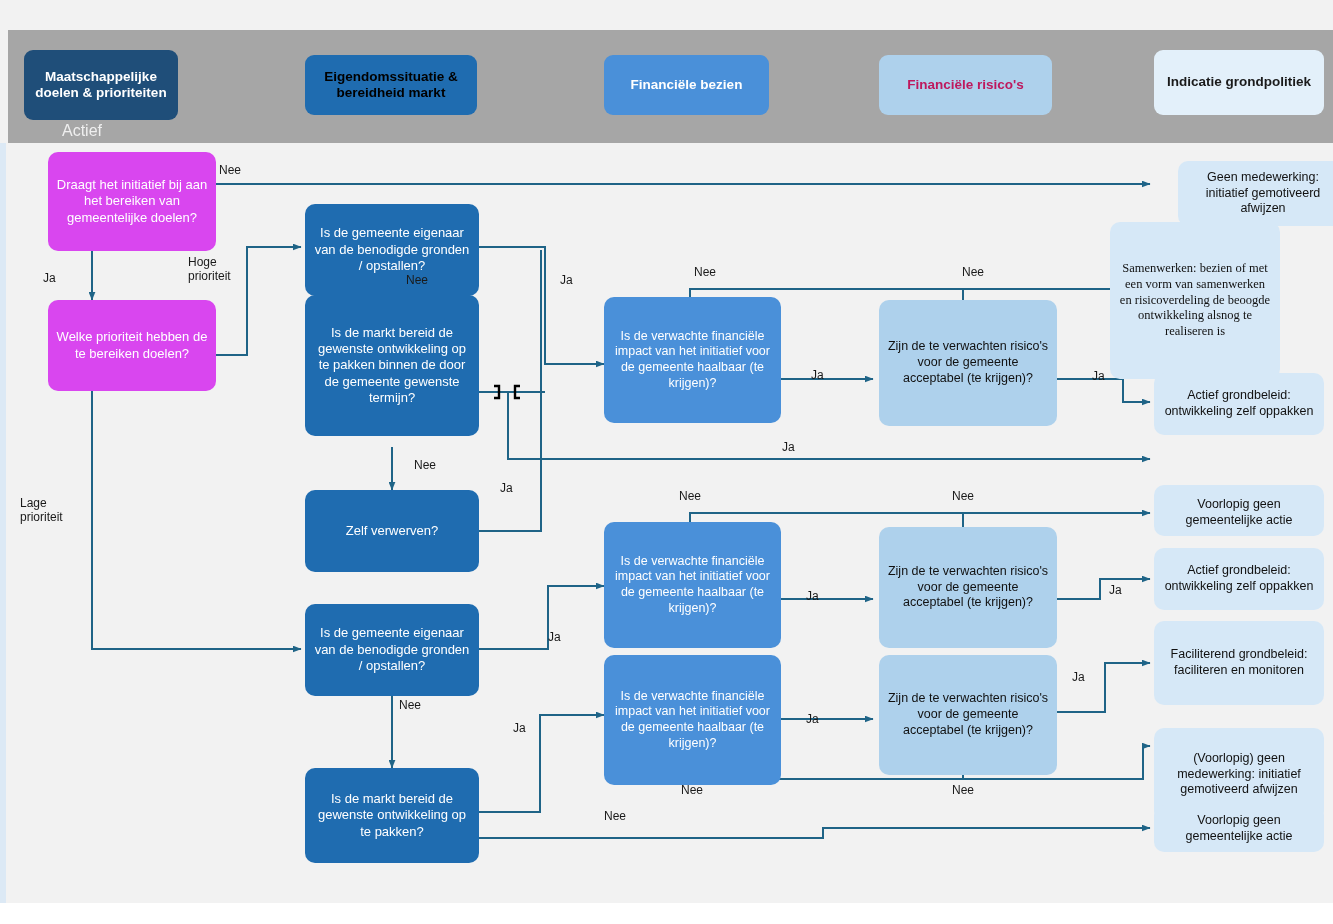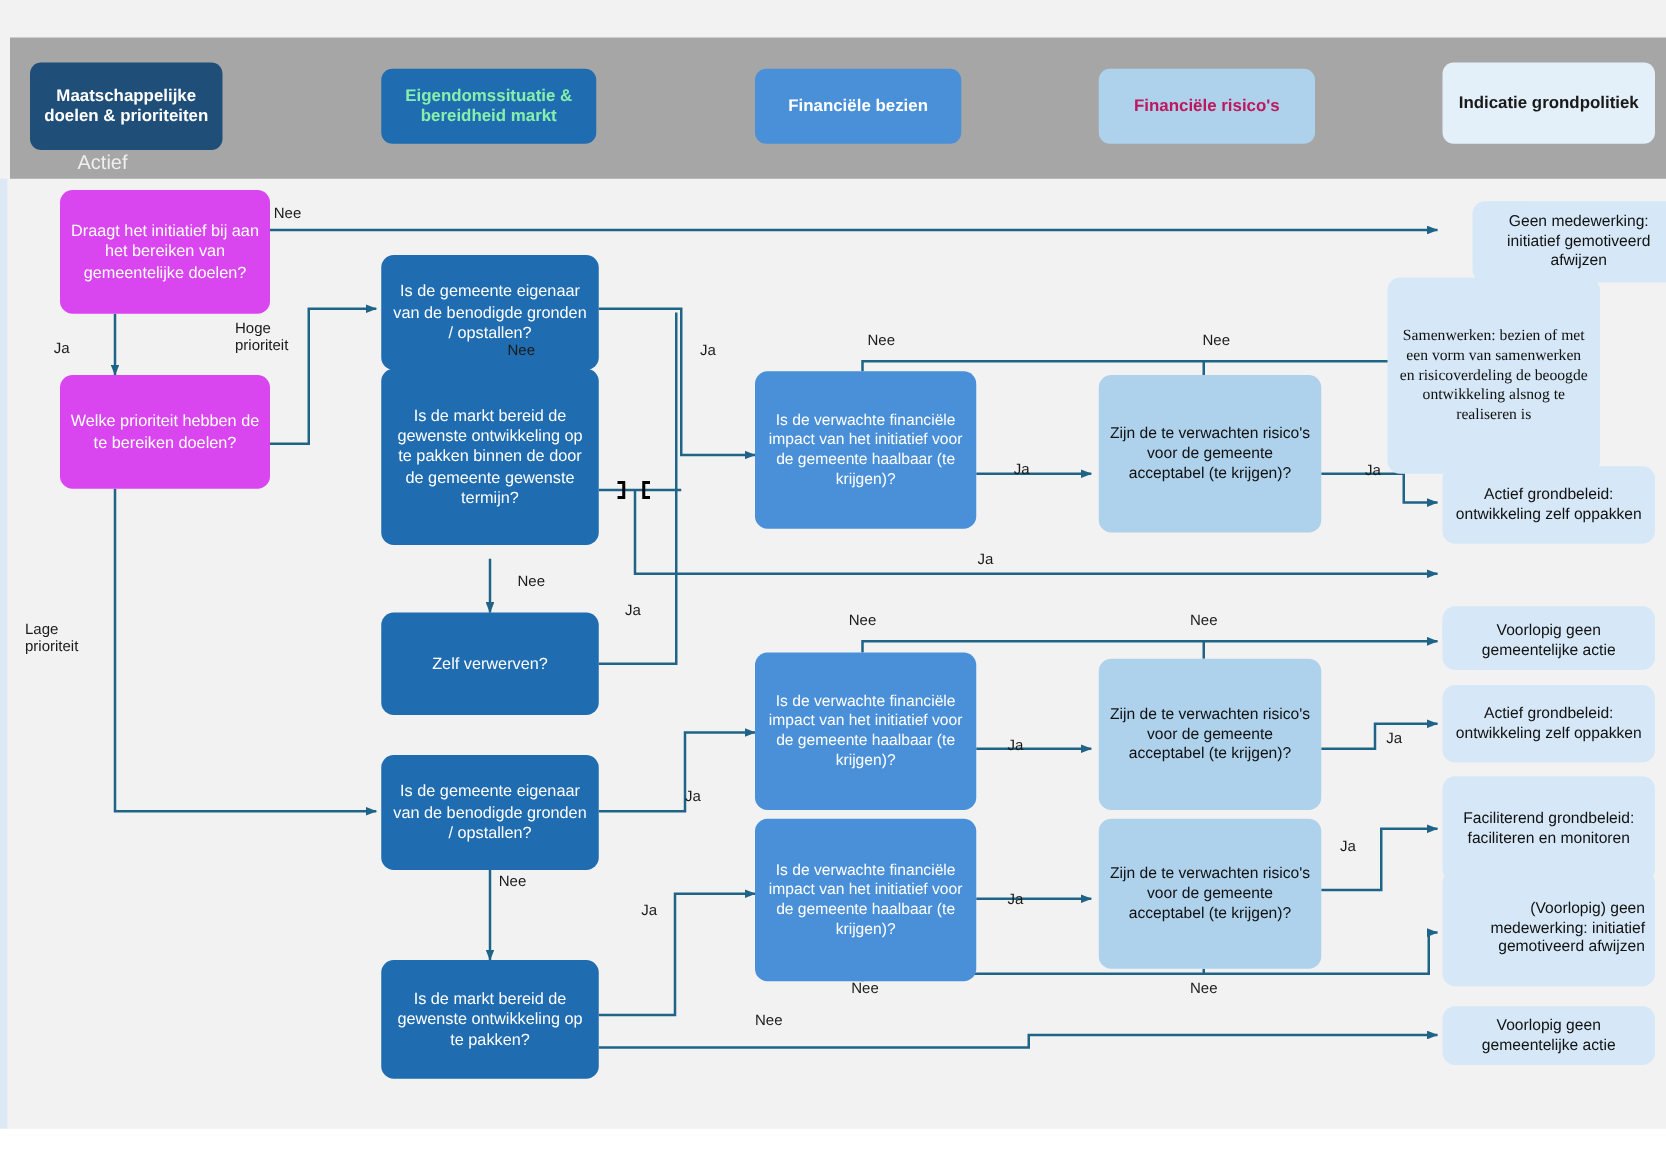--- a/index.html
+++ b/index.html
@@ -6,21 +6,21 @@
   body{font-family:"Liberation Sans",sans-serif;}
   #canvas{position:relative;width:1333px;height:924px;background:#f2f2f2;overflow:hidden;}
   #header-band{position:absolute;left:8px;top:30px;width:1325px;height:113px;background:#a6a6a6;}
   #body-band{position:absolute;left:0;top:143px;width:1333px;height:760px;background:#f2f2f2;}
   #bottom-strip{position:absolute;left:0;top:903px;width:1333px;height:21px;background:#ffffff;}
   #left-edge{position:absolute;left:0;top:143px;width:6px;height:770px;background:#dce9f5;}
 
   .hdr{position:absolute;display:flex;align-items:center;justify-content:center;text-align:center;
        border-radius:9px;font-weight:bold;font-size:13.5px;line-height:1.22;padding:4px 6px;box-sizing:border-box;}
   .hdr.navy{background:#1f4e79;color:#ffffff;}
-  .hdr.blue{background:#1f6cb0;color:#86efac;}
+  .hdr.blue{background:#1f6cb0;color:#000000;}
   .hdr.mid{background:#4a90d9;color:#ffffff;}
   .hdr.light{background:#aed1ec;color:#be185d;}
   .hdr.pale{background:#e3f0fa;color:#1a1a1a;}
 
   .start-label{position:absolute;color:#efefef;font-size:16px;}
 
   .node{position:absolute;display:flex;align-items:center;justify-content:center;text-align:center;
         border-radius:10px;box-sizing:border-box;padding:5px 8px;line-height:1.26;}
   .n-navy{background:#d946ef;color:#ffffff;font-size:13px;margin-left:40px;}
   .n-blue{background:#1f6cb0;color:#ffffff;font-size:13px;}
@@ -131,21 +131,21 @@
   <div class="node n-light" style="left:879px;top:527px;width:178px;height:121px;">Zijn de te verwachten risico's voor de gemeente acceptabel (te krijgen)?</div>
   <div class="node n-light" style="left:879px;top:655px;width:178px;height:120px;">Zijn de te verwachten risico's voor de gemeente acceptabel (te krijgen)?</div>
 
   <div class="node n-out" style="left:1154px;top:161px;width:170px;height:65px;margin-left:24px;">Geen medewerking: initiatief gemotiveerd afwijzen</div>
   <div class="node n-out" style="left:1110px;top:222px;width:170px;height:157px;font-family:Liberation Serif, serif;">Samenwerken: bezien of met een vorm van samenwerken en risicoverdeling de beoogde ontwikkeling alsnog te realiseren is</div>
   <div class="node n-out" style="left:1154px;top:373px;width:170px;height:62px;">Actief grondbeleid: ontwikkeling zelf oppakken</div>
   <div class="node n-out" style="left:1154px;top:441px;width:170px;height:36px;margin-top:44px;">(Proactief) faciliteren</div>
   <div class="node n-out" style="left:1154px;top:489px;width:170px;height:47px;">Voorlopig geen gemeentelijke actie</div>
   <div class="node n-out" style="left:1154px;top:548px;width:170px;height:62px;">Actief grondbeleid: ontwikkeling zelf oppakken</div>
   <div class="node n-out" style="left:1154px;top:621px;width:170px;height:84px;">Faciliterend grondbeleid: faciliteren en monitoren</div>
-  <div class="node n-out" style="left:1154px;top:696px;width:170px;height:93px;text-align:right;">(Voorlopig) geen medewerking: initiatief gemotiveerd afwijzen</div>
+  <div class="node n-out" style="left:1154px;top:728px;width:170px;height:93px;">(Voorlopig) geen medewerking: initiatief gemotiveerd afwijzen</div>
   <div class="node n-out" style="left:1154px;top:805px;width:170px;height:47px;">Voorlopig geen gemeentelijke actie</div>
 
   <div class="edgelabel" style="left:219px;top:164px;">Nee</div>
   <div class="edgelabel" style="left:43px;top:272px;">Ja</div>
   <div class="edgelabel" style="left:188px;top:256px;width:62px;white-space:normal;">Hoge prioriteit</div>
   <div class="edgelabel" style="left:20px;top:497px;width:62px;white-space:normal;">Lage prioriteit</div>
 
   <div class="edgelabel" style="left:560px;top:274px;">Ja</div>
   <div class="edgelabel" style="left:406px;top:274px;">Nee</div>
   <div class="edgelabel" style="left:414px;top:459px;">Nee</div>

